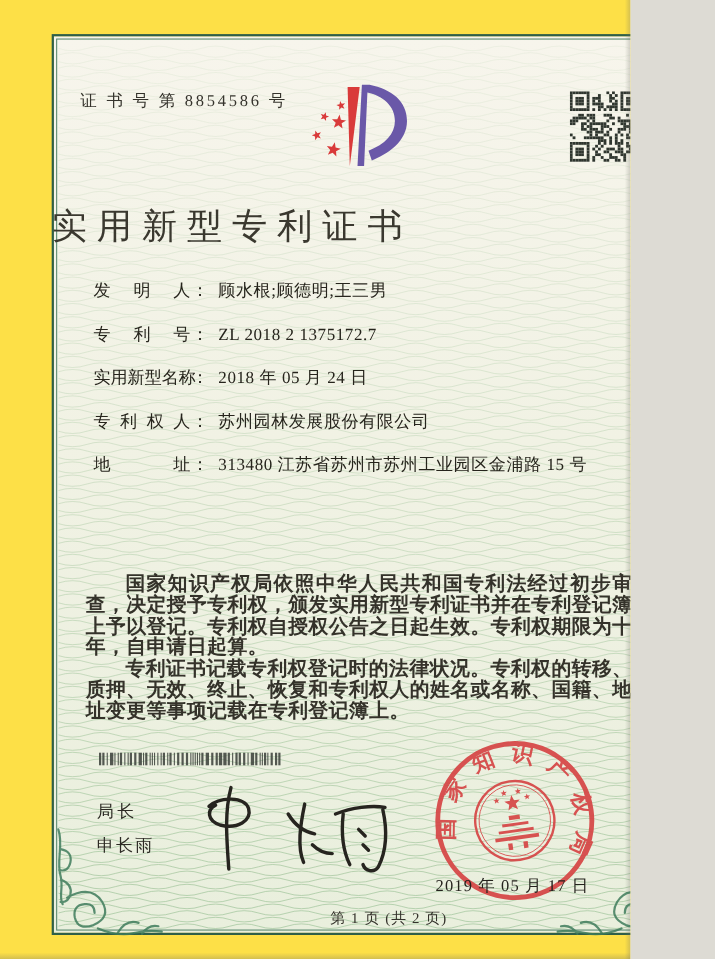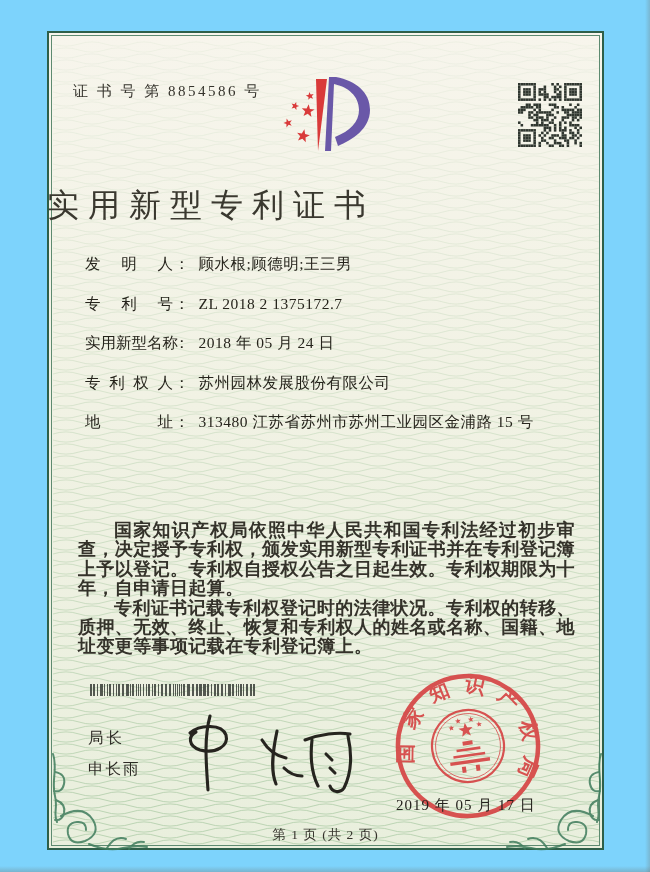--- a/index.html
+++ b/index.html
@@ -1,16 +1,16 @@
 <!DOCTYPE html>
 <html><head>
 <meta charset="utf-8">
 <style>
   html,body{margin:0;padding:0;background:#dddbd4;}
-  .page{position:relative;width:650px;height:872px;background:#7dd3fc;overflow:hidden;
+  .page{position:relative;width:573px;height:872px;background:#fde047;overflow:hidden;
         font-family:"Liberation Serif","DejaVu Serif",serif;color:#2b2922;}
   
   .frame{position:absolute;left:47px;top:31px;width:557px;height:819px;box-sizing:border-box;
          border:2.5px solid #2e5f49;background:linear-gradient(180deg,#f7f5ec 0%,#f1f2e4 45%,#e9efdd 100%);}
   .frame::before{content:"";position:absolute;inset:2px;border:1px solid #5d8a70;pointer-events:none;}
   .waves{position:absolute;left:4px;top:4px;pointer-events:none;}
   
   .cert-no{position:absolute;left:73px;top:82px;font-size:15px;letter-spacing:2.5px;color:#35332c;}
   .logo{position:absolute;left:278px;top:74px;}
   .qr{position:absolute;left:518px;top:83px;}
@@ -31,21 +31,21 @@
   .barcode{position:absolute;left:90px;top:684px;}
   
   .officer-title{position:absolute;left:88px;top:728px;font-size:15.5px;letter-spacing:3px;color:#2c2a24;}
   .officer-name{position:absolute;left:88px;top:759px;font-size:15.5px;letter-spacing:2px;color:#2c2a24;}
   .signature{position:absolute;left:180px;top:700px;}
   
   .seal{position:absolute;left:392px;top:670px;opacity:0.92;}
   .seal-date{position:absolute;left:396px;top:796px;font-size:15px;letter-spacing:1px;color:#24221d;z-index:6;}
   
   .page-footer{position:absolute;left:47px;top:826px;width:557px;text-align:center;
-               font-size:13.5px;letter-spacing:1px;color:#34322b;}
+               font-size:13.5px;letter-spacing:1px;color:#34322b;padding-left:28px;}
   .ornament{position:absolute;z-index:3;}
   .orn-left{left:49px;top:752px;}
   .orn-right{left:505px;top:752px;transform:scaleX(-1);}
   .scan-edge-right{position:absolute;right:0;top:0;width:5px;height:100%;
                    background:linear-gradient(to right,rgba(0,0,0,0),rgba(110,110,100,0.28));}
   .scan-edge-bottom{position:absolute;left:0;bottom:0;width:100%;height:6px;
                     background:linear-gradient(to bottom,rgba(0,0,0,0),rgba(110,110,100,0.30));}
 </style>
 </head>
 <body>

